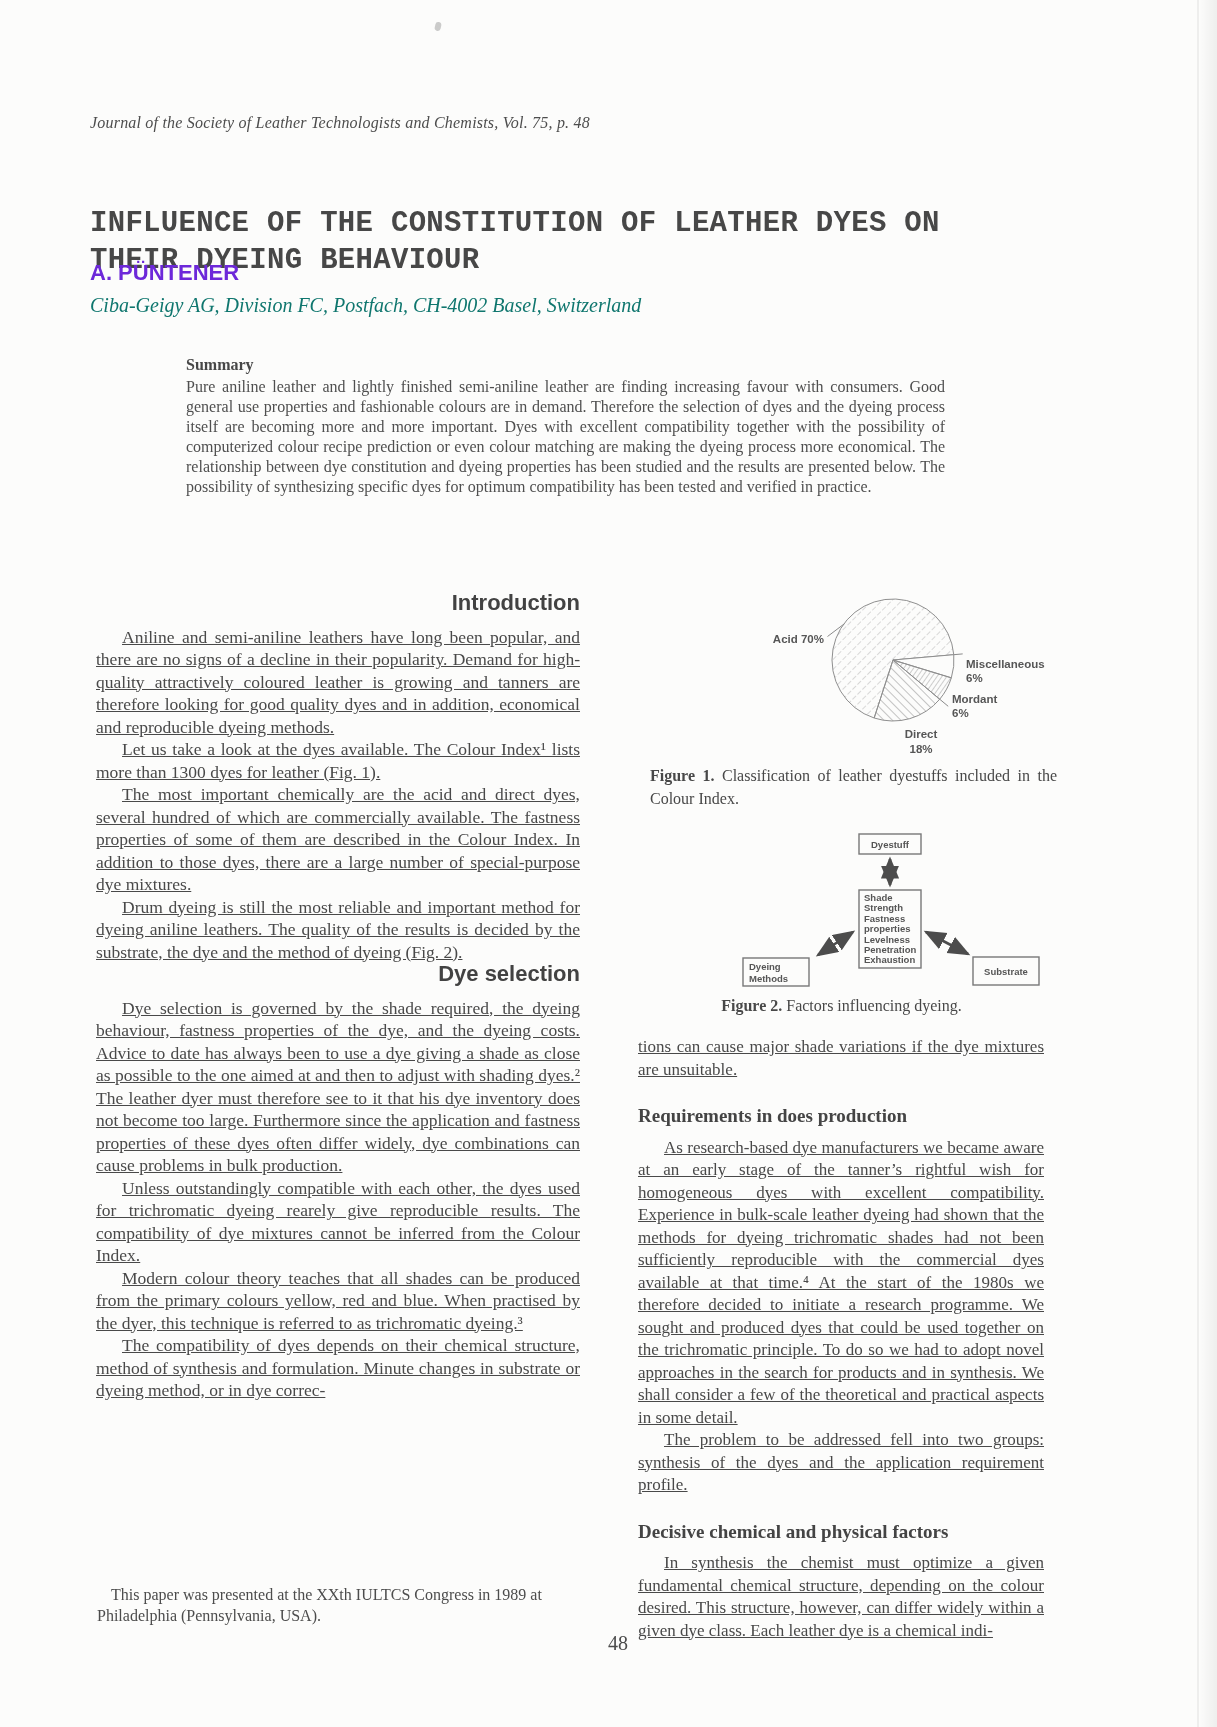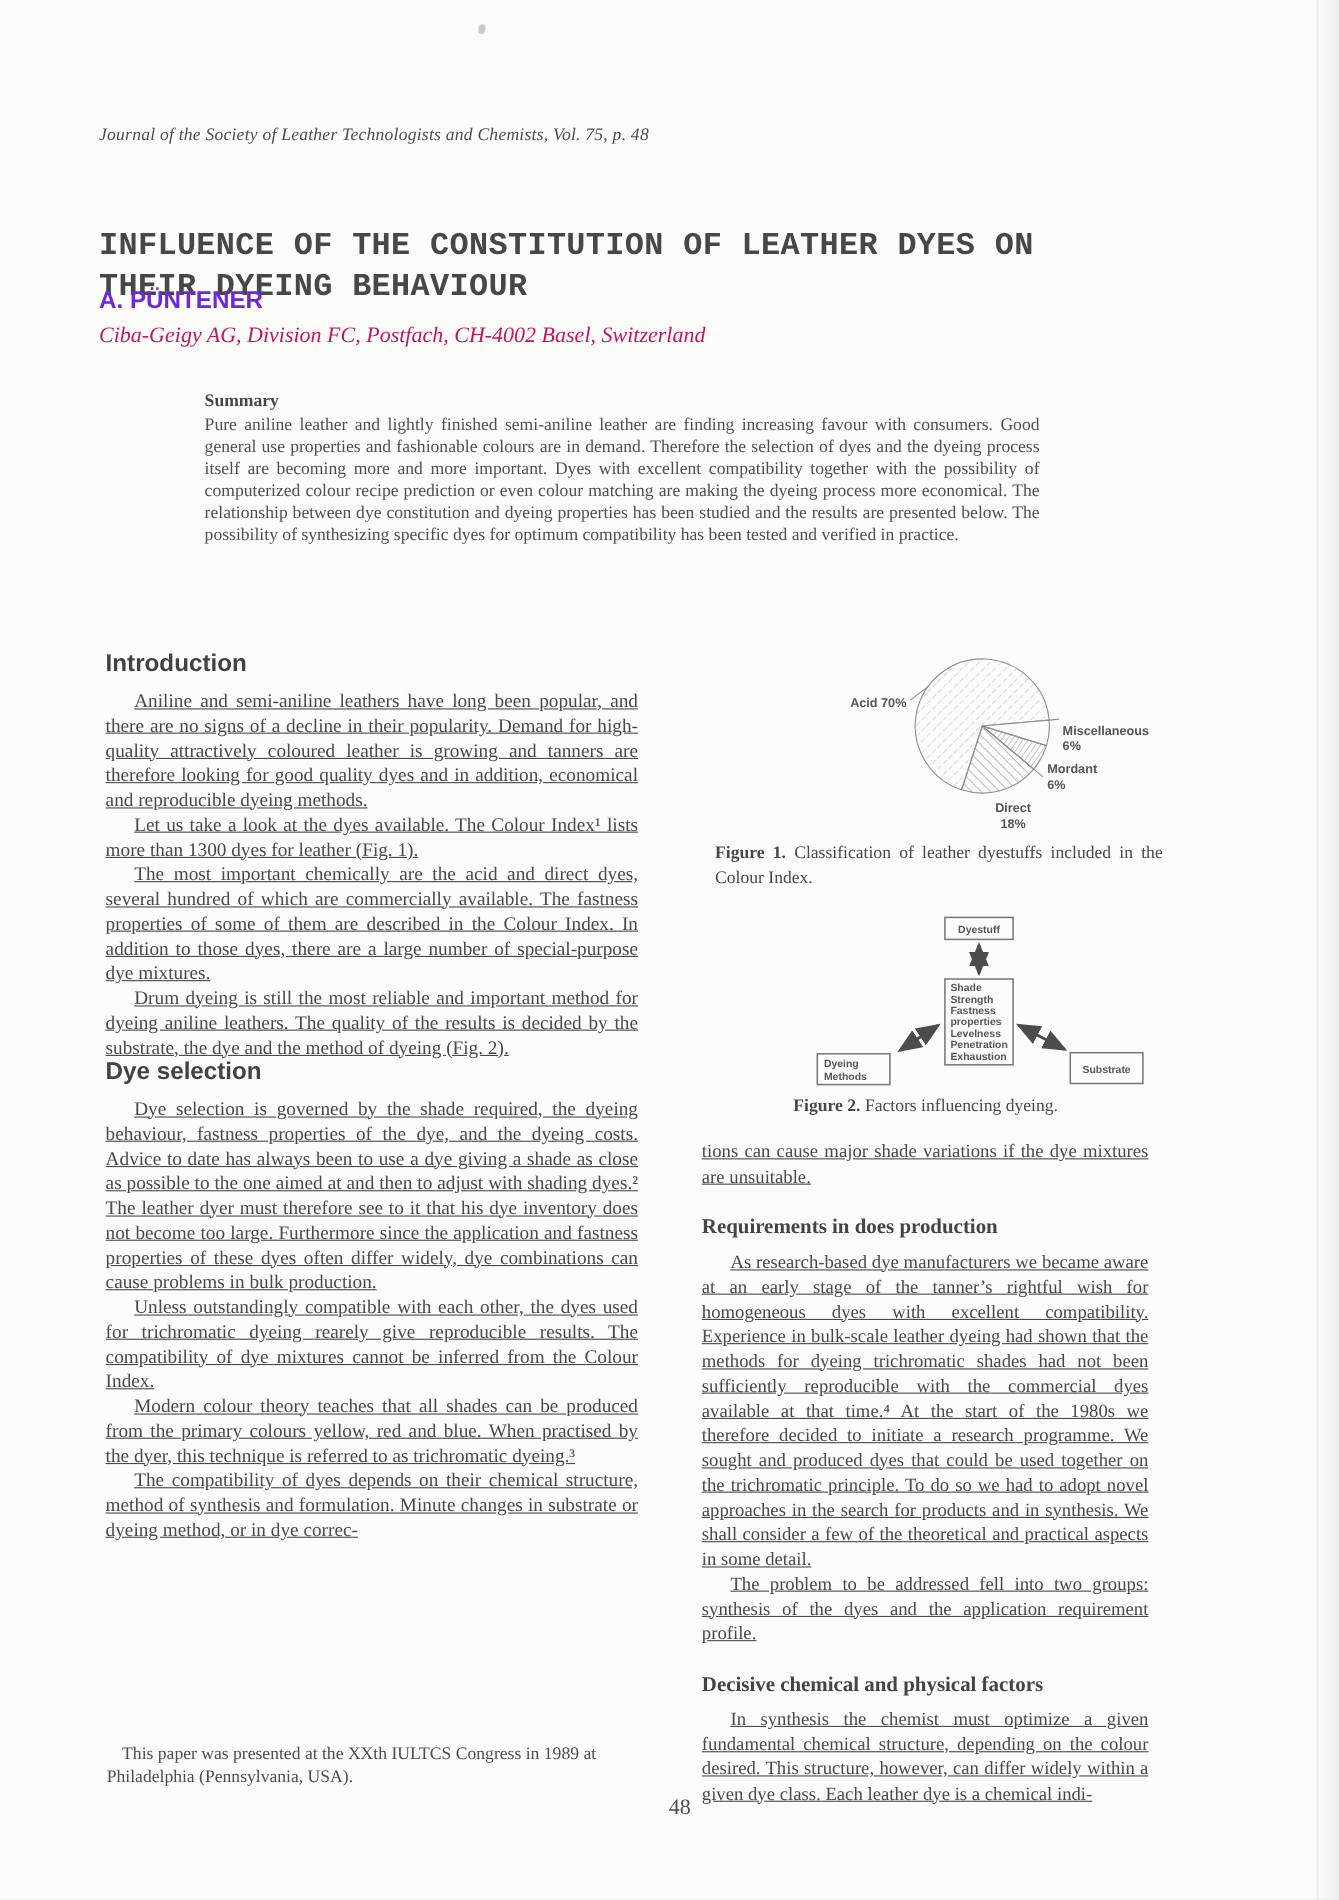--- a/index.html
+++ b/index.html
@@ -19,34 +19,34 @@
   .journal-line{position:absolute; left:90px; top:114px; width:700px;
     font-style:italic; font-size:16px; color:#4d4d4d; letter-spacing:0.2px;}
 
   .title{position:absolute; left:90px; top:178px; width:940px;
     font-family:Liberation Mono, monospace; font-weight:bold;
     font-size:29px; line-height:37px; color:#474747; letter-spacing:0.3px;margin-top:27px;}
   .author{position:absolute; left:90px; top:260px; width:500px;
     font-family:"Liberation Sans", sans-serif; font-weight:bold;
     font-size:22px; color:#6d28d9;}
   .affiliation{position:absolute; left:90px; top:294px; width:700px;
-    font-style:italic; font-size:20px; color:#be185d;}
+    font-style:italic; font-size:20px; color:#0f766e;}
 
   .summary{position:absolute; left:186px; top:356px; width:759px;}
   .summary h3{margin:0 0 3px 0; font-size:16px; font-weight:bold; color:#474747;}
   .summary p{margin:0; font-size:16px; line-height:20px; text-align:justify; color:#4f4f4f;}
 
   .col{position:absolute; text-align:justify;}
   .col p{margin:0; text-indent:26px;text-decoration:underline;}
   .col p.no-indent{text-indent:0;}
   .col-left{left:96px; top:592px; width:484px; font-size:17.5px; line-height:22.5px;}
   .col-right-text{left:638px; top:1036px; width:406px; font-size:17px; line-height:22.5px;}
 
   .h-sans{font-family:"Liberation Sans", sans-serif; font-weight:bold;
-    font-size:22px; color:#424242; margin:0 0 11px 0; text-align:left; text-indent:0;}
+    font-size:22px; color:#424242; margin:0 0 11px 0; text-align:right; text-indent:0;}
   .h-sans.later{}
   .h-serif{font-family:"Liberation Serif", serif; font-weight:bold;
     font-size:19px; color:#444; margin:24px 0 9px 0; text-align:left; text-indent:0;}
 
   .fig1-svg{position:absolute; left:640px; top:535px; width:405px; height:228px;}
   .fig2-svg{position:absolute; left:640px; top:828px; width:405px; height:180px;}
   .fig-caption1{position:absolute; left:638px; top:764px; width:407px;
     font-size:16px; line-height:23px; text-align:justify; color:#484848;margin-left:12px;}
   .fig-caption2{position:absolute; left:638px; top:997px; width:407px;
     font-size:16px; text-align:center; color:#484848;}

